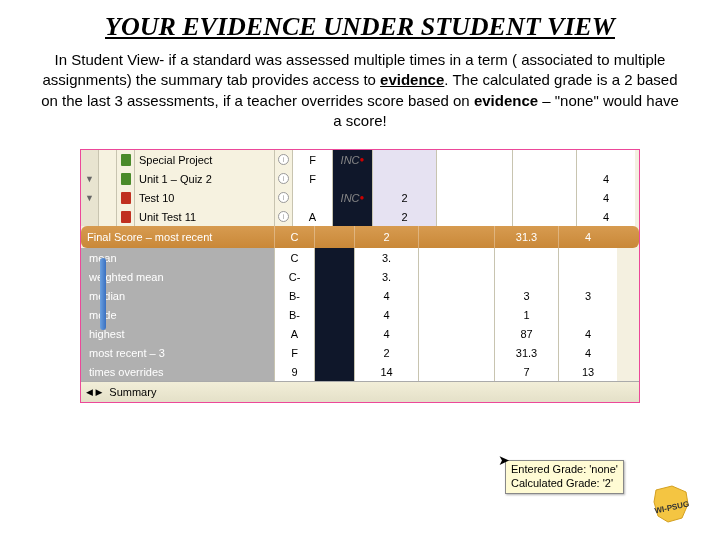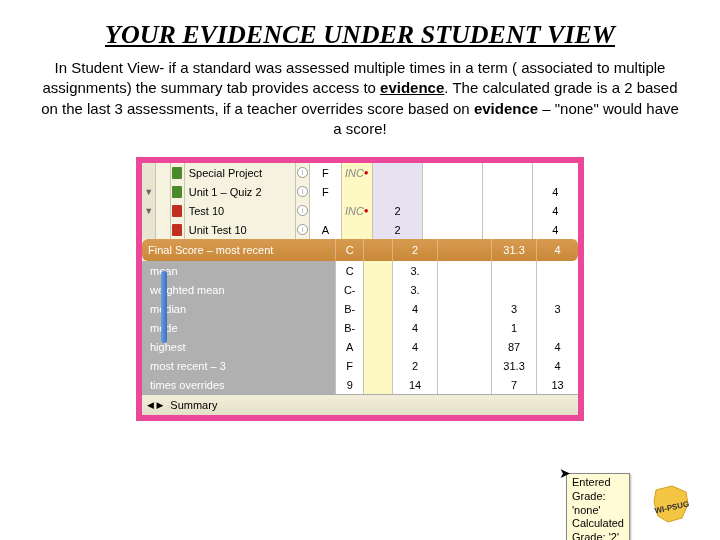--- a/index.html
+++ b/index.html
@@ -1,35 +1,35 @@
 <!DOCTYPE html>
 <html><head>
 <meta charset="utf-8">
 <style>
 * { box-sizing: border-box; margin: 0; padding: 0; }
 body { width: 720px; height: 540px; font-family: Arial, sans-serif; background: #fff; position: relative; }
-.title { font-family: Georgia, 'Times New Roman', serif; font-style: italic; font-weight: bold; font-size: 26px; text-align: center; margin: 20px 40px 8px; text-decoration: underline; }
+.title { font-family: Georgia, 'Times New Roman', serif; font-style: italic; font-weight: bold; font-size: 26px; text-align: center; margin: 12px 40px 8px; text-decoration: underline; }
 .desc { font-size: 15px; line-height: 1.35; text-align: center; margin: 0 38px 18px; }
 .desc .bold-under { font-weight: bold; text-decoration: underline; }
 .desc .bold { font-weight: bold; }
 
-.grid-wrap { margin: 0 auto; width: 448px; background: #f4f0e0; border: 6px solid #ec4899; position: relative; }
+.grid-wrap { margin: 0 auto; width: 560px; background: #f4f0e0; border: 1px solid #ec4899; position: relative; }
 .row { display: flex; align-items: stretch; font-size: 11px; }
 .row > div { border-right: 1px solid #c8c4b0; display: flex; align-items: center; }
 .row.top > div { height: 19px; }
 .row.final > div { height: 22px; }
 .row.stat > div { height: 19px; }
 
 .c-handle { width: 18px; justify-content: center; background: #e8e4d0; font-size: 9px; color: #666; }
 .c-ico1 { width: 18px; justify-content: center; background: #f6f2e0; }
 .c-ico2 { width: 18px; justify-content: center; background: #f6f2e0; }
 .c-name { width: 140px; padding: 0 4px; background: #f6f2e0; }
 .c-info { width: 18px; justify-content: center; background: #f6f2e0; font-size: 9px; color: #999; }
 .c-ltr { width: 40px; justify-content: center; background: #fff; }
-.c-inc { width: 40px; justify-content: center; font-style: italic; color: #888; background: #fef9c3; }
+.c-inc { width: 40px; justify-content: center; font-style: italic; color: #888; background: #0f172a; }
 .c-n1 { width: 64px; justify-content: center; background: #e6e2f2; }
 .c-n2 { width: 76px; justify-content: center; background: #fff; }
 .c-n3 { width: 64px; justify-content: center; background: #fff; }
 .c-n4 { width: 58px; justify-content: center; background: #fff; border-right: none !important; }
 
 .final-row { background: linear-gradient(#d79b50, #c98838); color: #fff; font-weight: normal; border-radius: 6px; }
 .final-row > div { background: transparent !important; border-right: 1px solid rgba(255,255,255,0.3); }
 .final-row .c-name { flex: 0 0 194px; }
 
 .stat .c-name { background: #b0b0b0; color: #fff; flex: 0 0 194px; padding-left: 8px; }
@@ -120,21 +120,21 @@
         <div class="c-n2"></div>
         <div class="c-n3"></div>
         <div class="c-n4">4</div>
       </div>
       <div class="row top">
         <div class="c-handle"></div>
         <div class="c-ico1"></div>
         <div class="c-ico2">
           <span class="flag red"></span>
         </div>
-        <div class="c-name">Unit Test 10</div>
+        <div class="c-name">Unit Test 11</div>
         <div class="c-info">
           <span class="info-circle">i</span>
         </div>
         <div class="c-ltr">A</div>
         <div class="c-inc"></div>
         <div class="c-n1">2</div>
         <div class="c-n2"></div>
         <div class="c-n3"></div>
         <div class="c-n4">4</div>
       </div>

